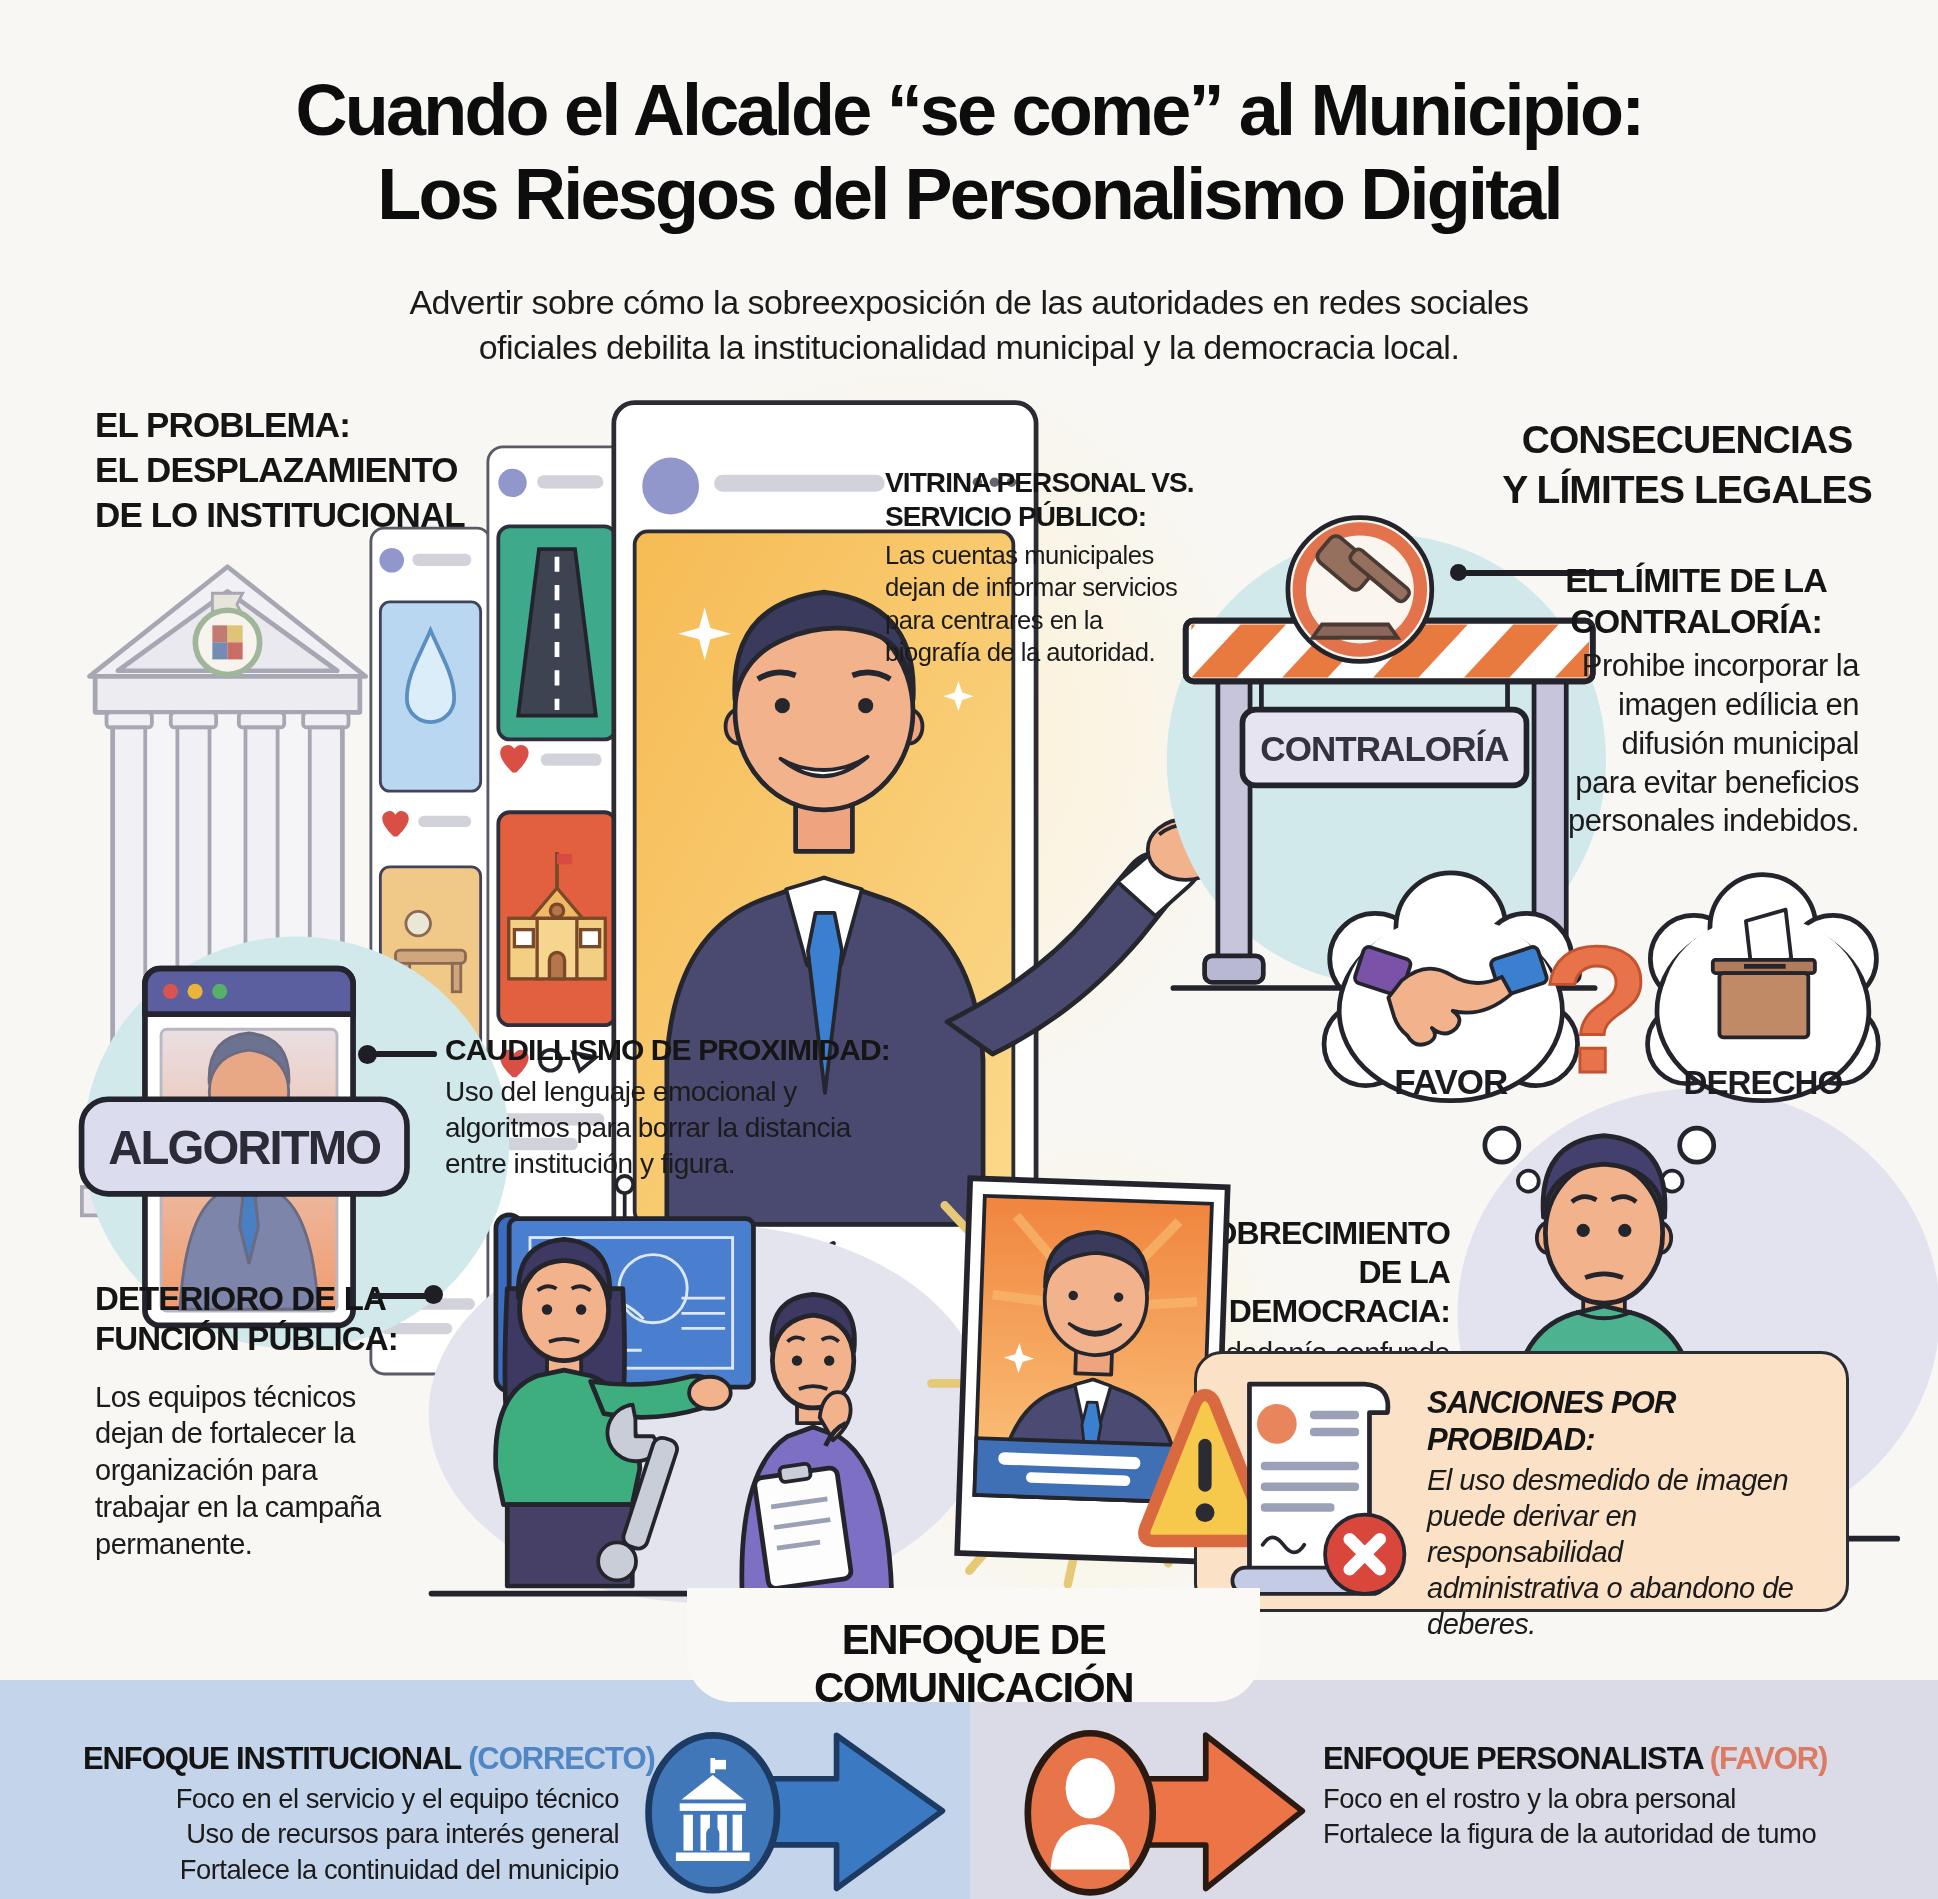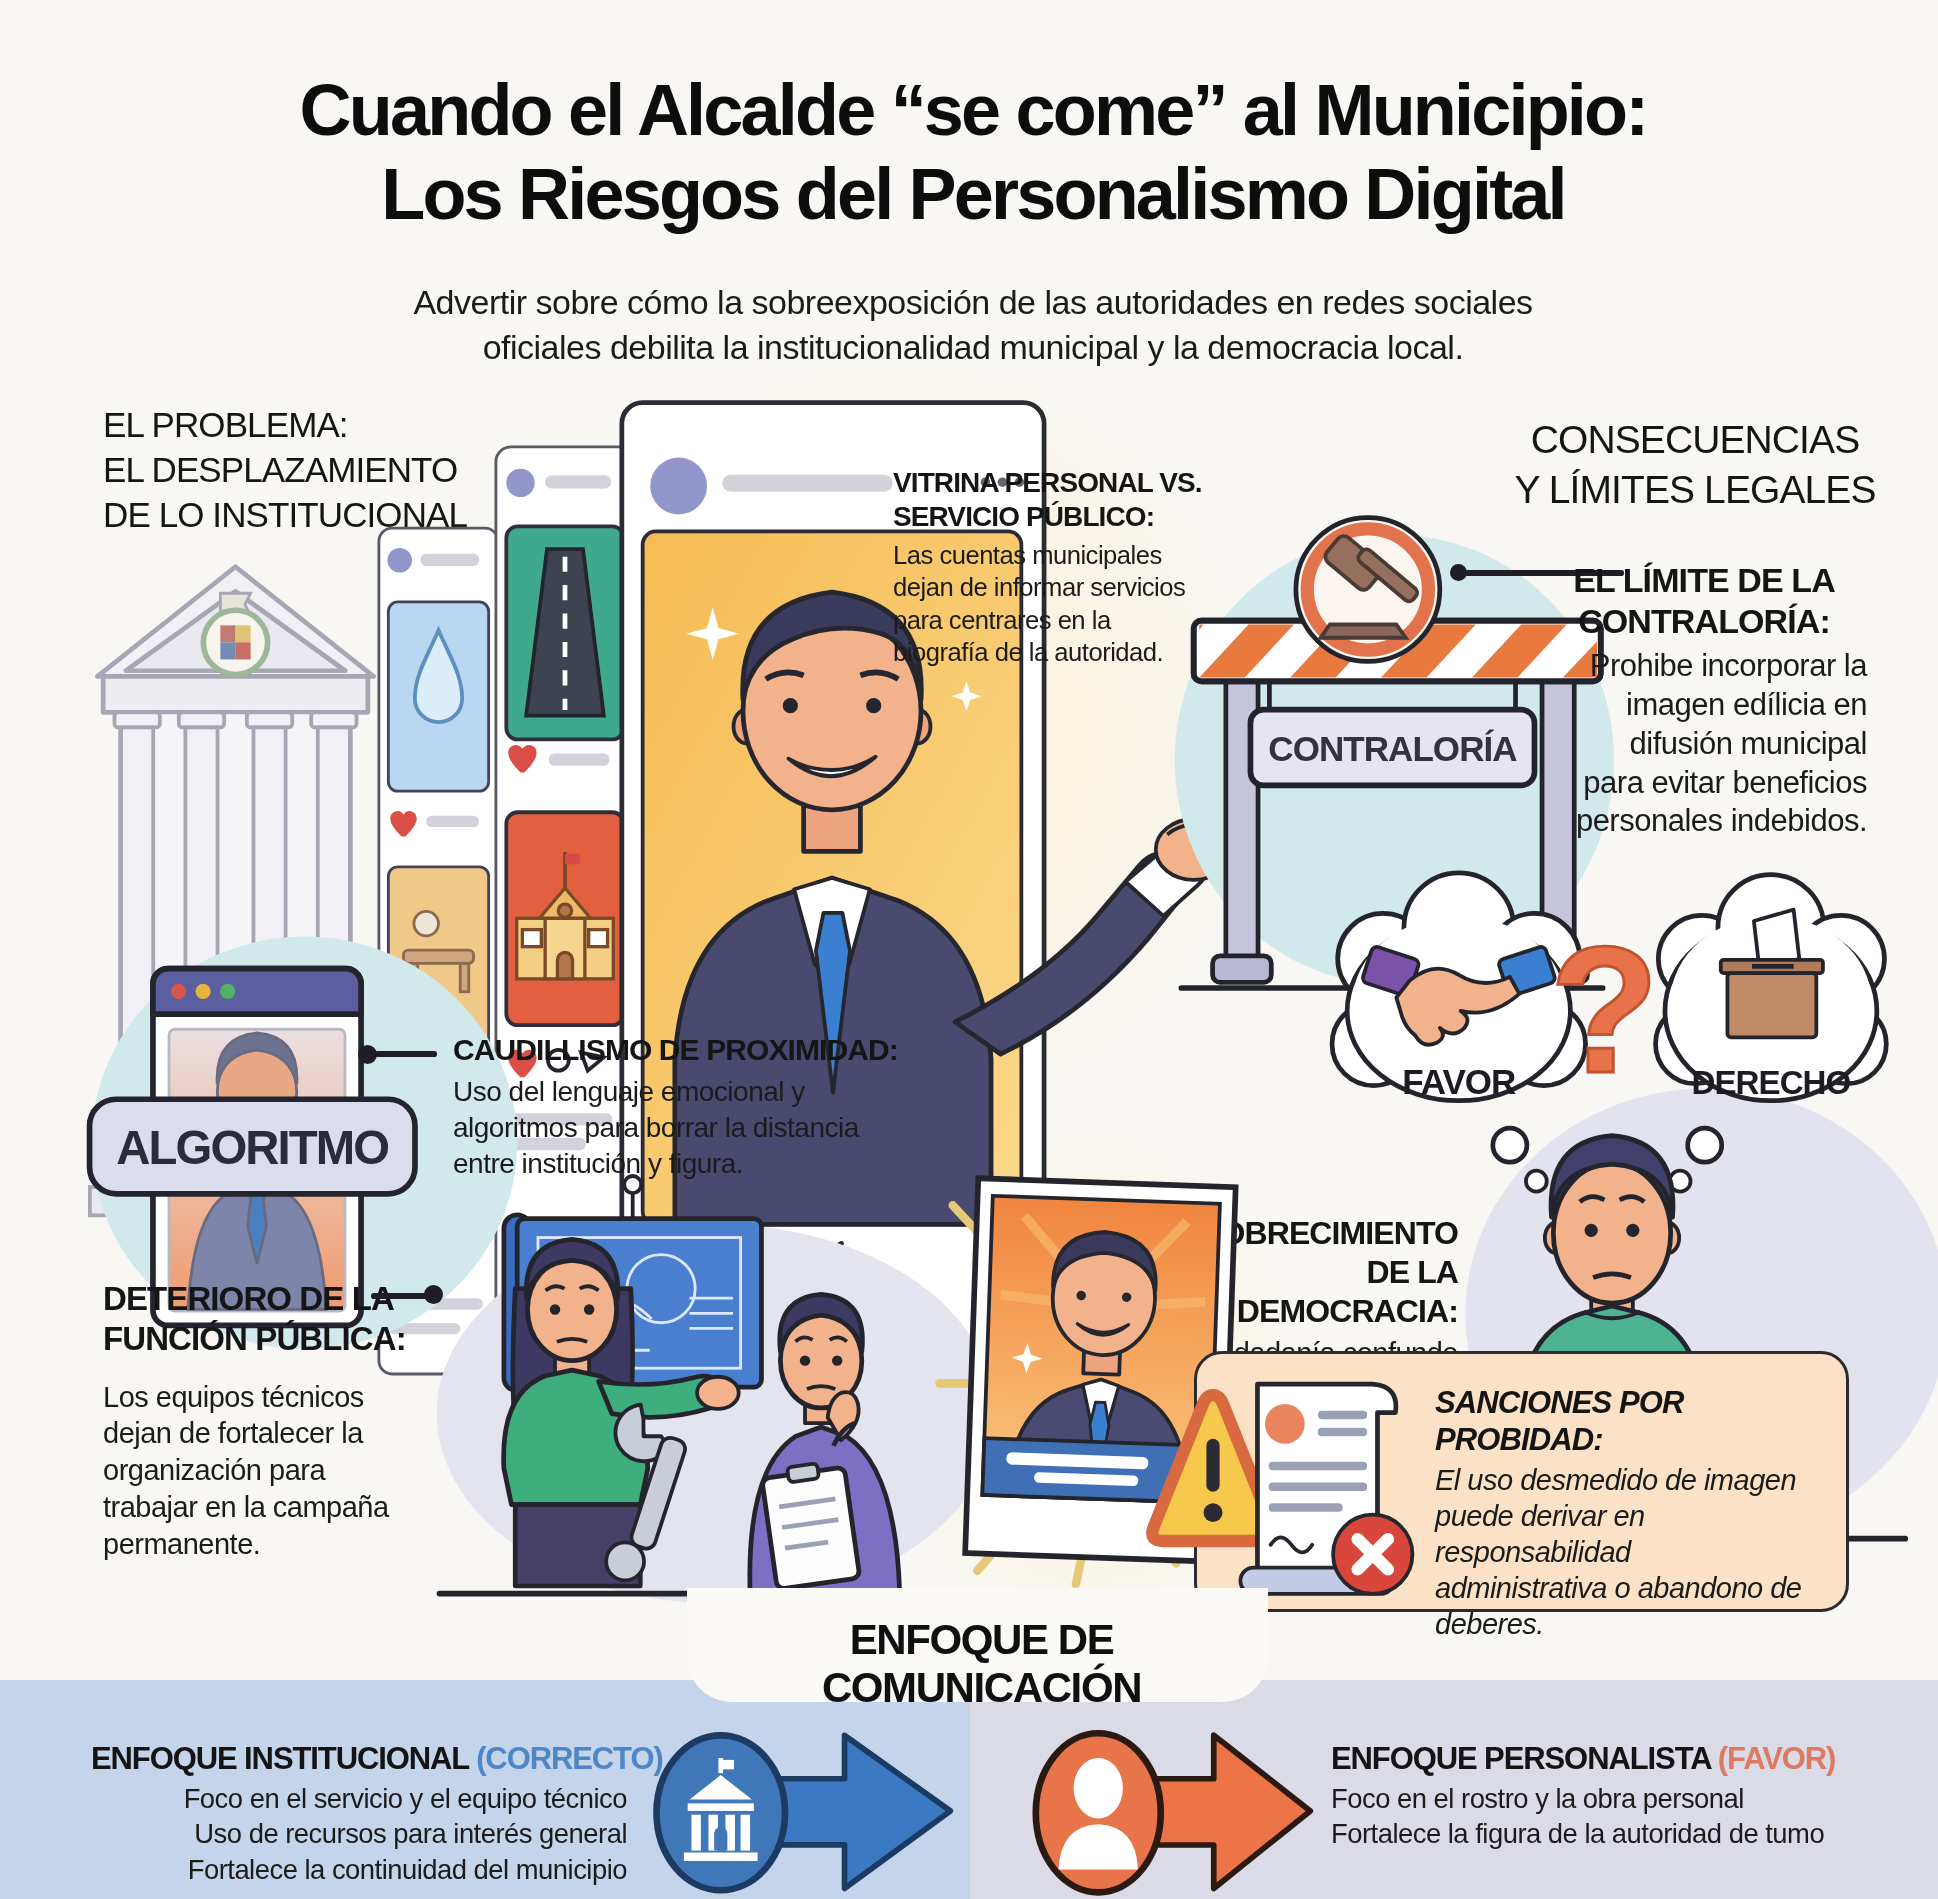--- a/index.html
+++ b/index.html
@@ -1,22 +1,22 @@
 <!DOCTYPE html>
 <html style="font-size:15px"><head>
 <meta charset="utf-8">
 <style>
   html,body{margin:0;padding:0;background:#f8f7f3;}
   #stage{position:relative;width:1938px;height:1899px;background:#f8f7f3;overflow:hidden;
          font-family:"Liberation Sans",sans-serif;color:#141414;}
-  .abs{position:absolute;padding-left:8px;}
+  .abs{position:absolute;}
   .ctr{text-align:center;left:0;right:0;}
   .main-title{font-size:72px;font-weight:700;letter-spacing:-2.8px;line-height:1.17;color:#0d0d0d;}
   .subtitle{font-size:34px;font-weight:400;letter-spacing:-0.5px;line-height:1.32;color:#1b1b1b;}
-  .sec-head{font-size:35px;font-weight:400;letter-spacing:-0.9px;line-height:1.28;color:#151515;}
+  .sec-head{font-size:35px;font-weight:700;letter-spacing:-0.9px;line-height:1.28;color:#151515;}
   .blk-title{font-weight:700;letter-spacing:-0.9px;color:#151515;}
   .blk-body{font-weight:400;letter-spacing:-0.5px;color:#1b1b1b;}
   .line{position:absolute;background:#1e1e24;height:5.7px;border-radius:2.8px;}
   .dot{position:absolute;background:#1e1e24;border-radius:50%;}
   .gray-line{background:#d2d2da;border-radius:8px;}
   .band{position:absolute;top:1680px;height:220px;}
   .tag-blue{color:#4f86c6;}
   .tag-salmon{color:#dd7a62;}
   svg{display:block;overflow:visible;}
   .glow{position:absolute;border-radius:50%;}

